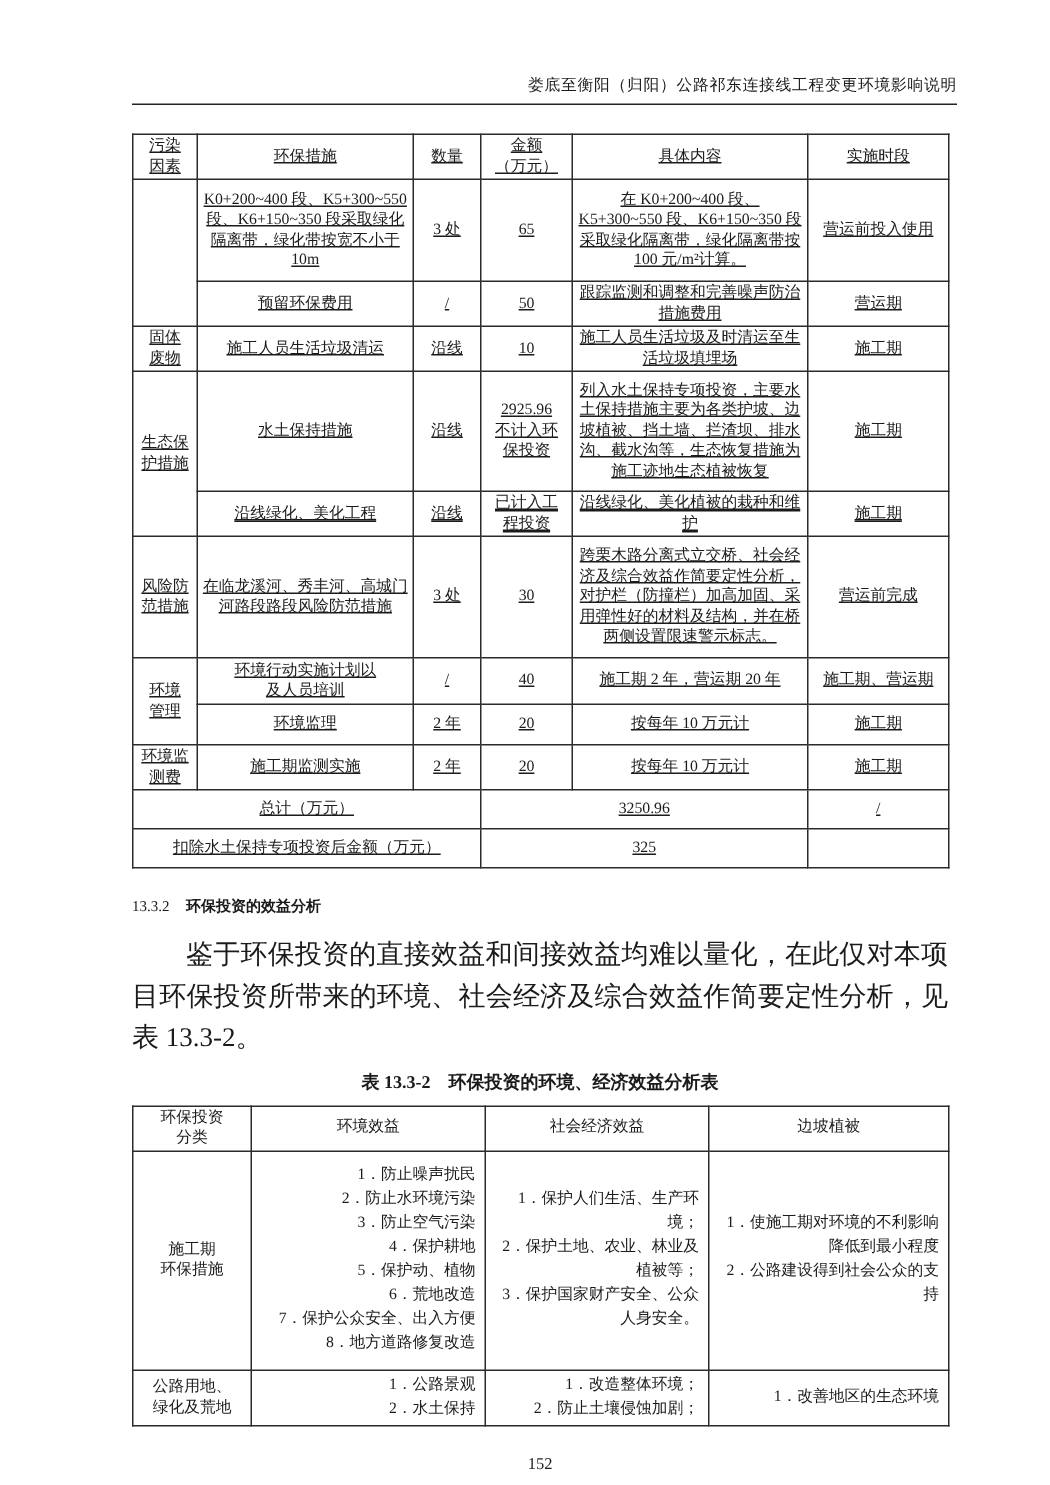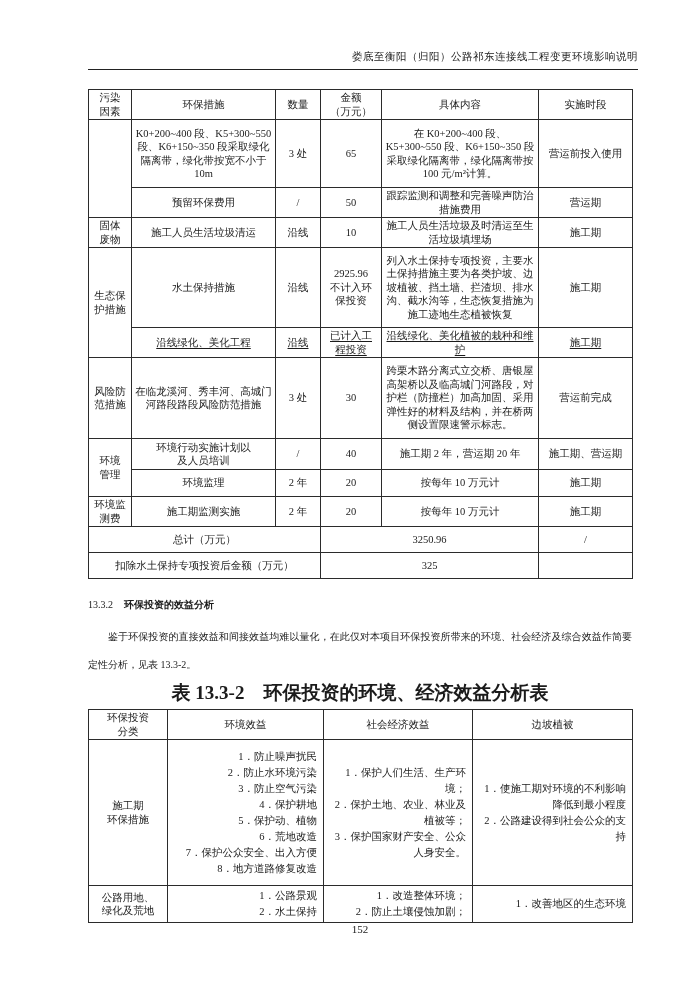--- a/index.html
+++ b/index.html
@@ -33,56 +33,57 @@
     font-size:10.5px;
     line-height:13.5px;
     text-align:center;
     vertical-align:middle;
     padding:1px 3px;
     white-space:pre-line;
     color:#1b1b1b;
     overflow:hidden;
     box-sizing:border-box;
   }
-  table.t1 { margin-top:19px; }
+  table.t1 { margin-top:19px;text-decoration:underline; }
   tr.ul td { text-decoration:underline; text-underline-offset:2px; }
 
   
   table.t2 td.list {
     text-align:right;
     line-height:16px;
     padding:2px 6px;
   }
   table.t2 th { line-height:13.5px; }
 
   
   .section-heading {
     margin-top:17px;
     font-size:10px;
     line-height:18px;
   }
   .section-heading .num { font-weight:normal; }
   .section-heading .txt { font-weight:bold; margin-left:11px; }
   .body-para {
     margin:9px 0 0 0;
-    font-size:10px;
+    font-size:18px;
     line-height:27.5px;
     text-align:justify;
     text-indent:2em;
   }
   .table-caption {
     margin-top:6px;
-    font-size:19px;
+    font-size:12px;
     font-weight:bold;
     text-align:center;
     line-height:18px;
   }
   table.t2 { margin-top:7px;border-radius:22px; }
 
   .page-number {
+    margin-top:19px;
     text-align:center;
     font-size:11px;
   }
 </style>
 </head>
 <body>
 
 <div class="page">
 
   <div class="doc-header">
@@ -155,21 +156,21 @@
         <td>沿线绿化、美化植被的栽种和维护</td>
         <td>施工期</td>
       </tr>
       <tr style="height:81px">
         <td>风险防
 范措施</td>
         <td>在临龙溪河、秀丰河、高城门
 河路段路段风险防范措施</td>
         <td>3 处</td>
         <td>30</td>
-        <td>跨栗木路分离式立交桥、唐银屋高架桥以及临高城门河路段，对护栏（防撞栏）加高加固、采用弹性好的材料及结构，并在桥两侧设置限速警示标志。</td>
+        <td>跨栗木路分离式立交桥、社会经济及综合效益作简要定性分析，对护栏（防撞栏）加高加固、采用弹性好的材料及结构，并在桥两侧设置限速警示标志。</td>
         <td>营运前完成</td>
       </tr>
       <tr style="height:31px">
         <td rowspan="2">环境
 管理</td>
         <td>环境行动实施计划以
 及人员培训</td>
         <td>/</td>
         <td>40</td>
         <td>施工期 2 年，营运期 20 年</td>

